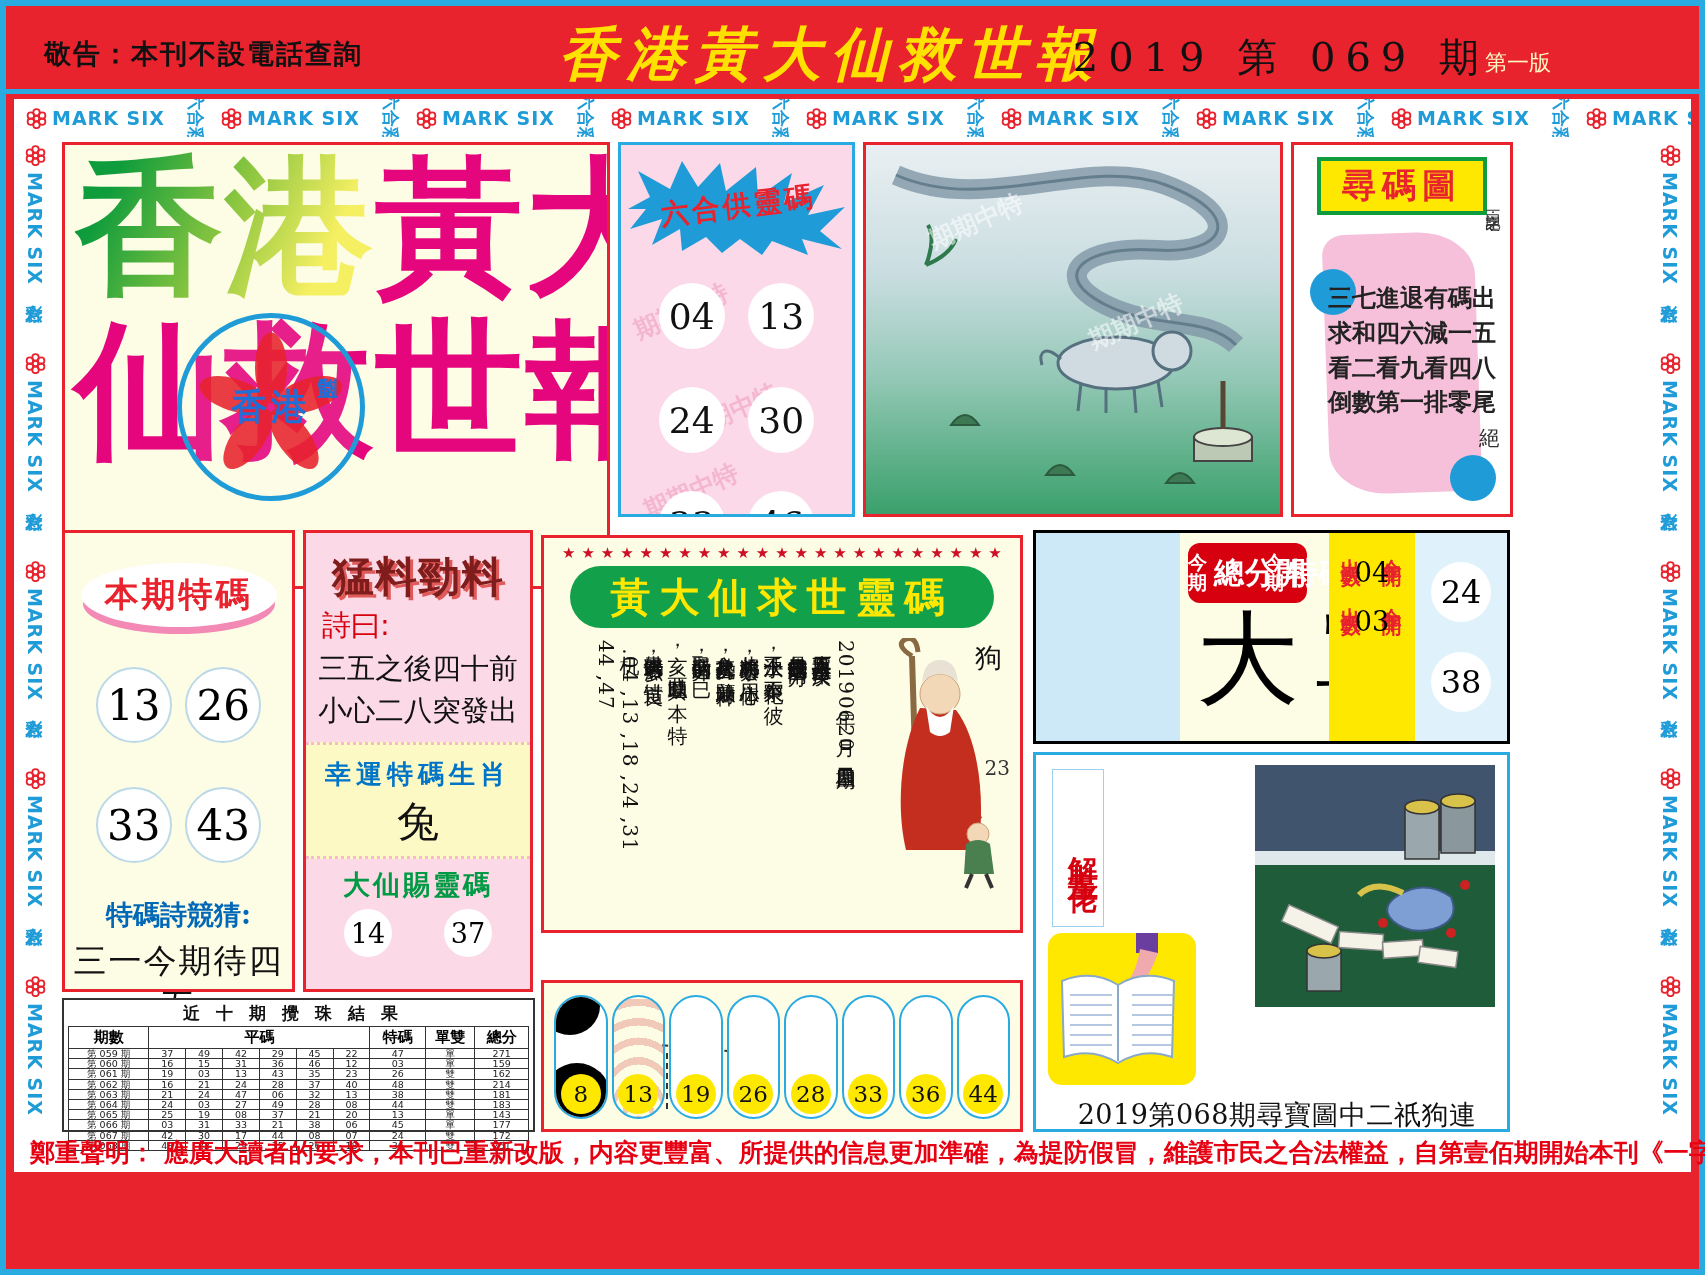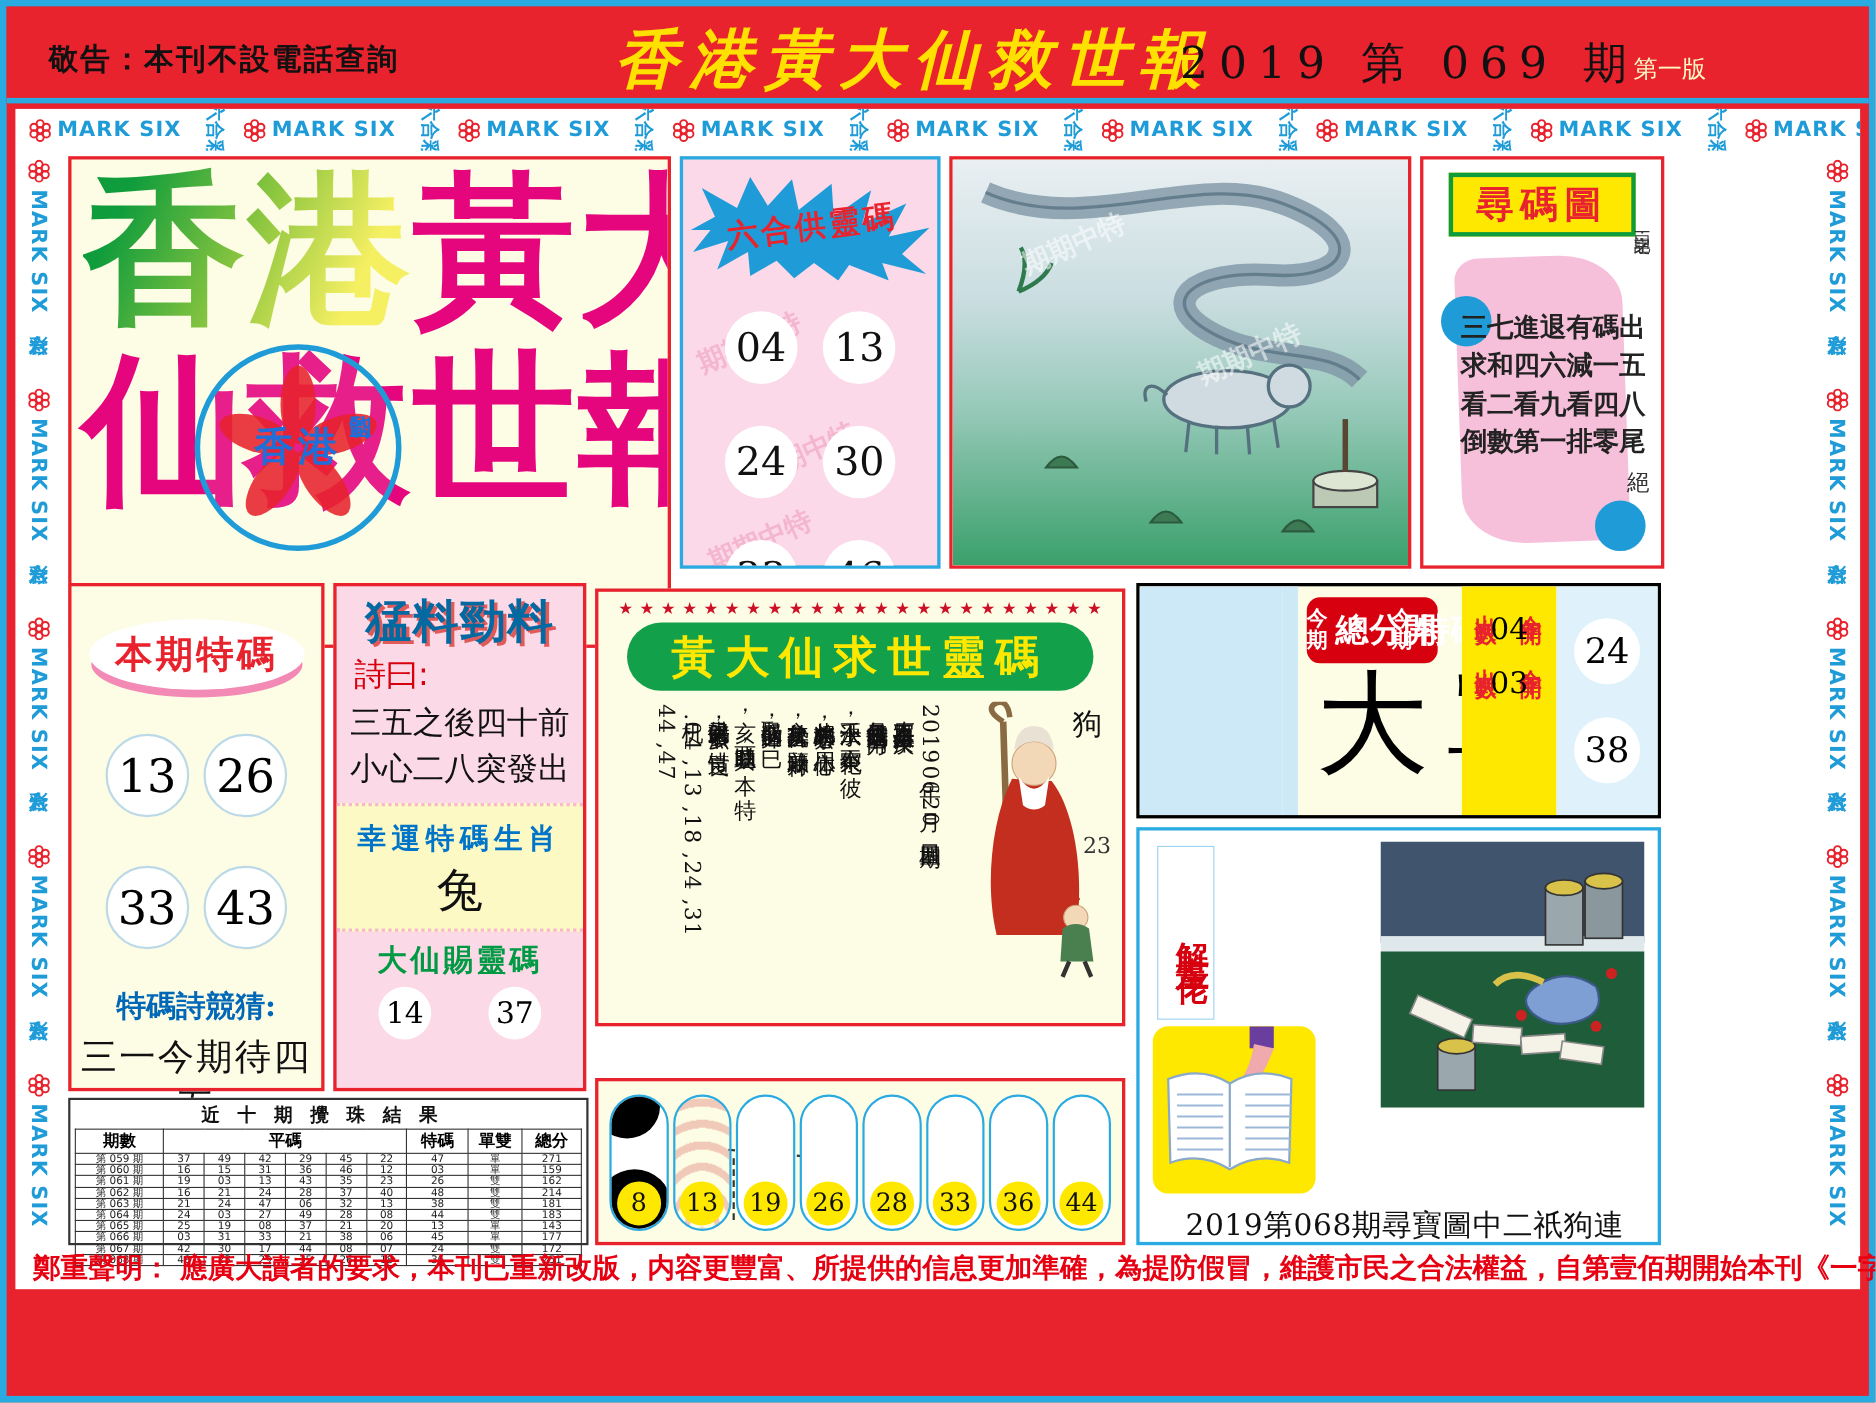--- a/index.html
+++ b/index.html
@@ -85,21 +85,21 @@
           box-shadow:0 9px 0 -2px #f28ab5; display:flex; align-items:center; justify-content:center;
           font-size:34px; font-weight:bold; color:#e8232d; font-family:"DejaVu Serif",serif; letter-spacing:3px; }
   .tema-grid { display:grid; grid-template-columns:repeat(2,1fr); row-gap:44px; padding:40px 24px 0; justify-items:center; }
   .ball-lg { width:76px; height:76px; border-radius:50%; background:#fff; border:2px solid #bcd9e8;
              display:flex; align-items:center; justify-content:center; font-size:42px; font-family:"DejaVu Serif",serif; }
   .tema-poemlabel { margin-top:34px; font-size:27px; font-weight:bold; color:#0068b7; font-family:"DejaVu Serif",serif; }
   .tema-poem { margin-top:6px; font-size:33px; color:#111; font-family:"DejaVu Serif",serif; letter-spacing:2px; }
 
   
   .meng { left:289px; top:431px; width:230px; height:462px; background:#fcd9e6; text-align:center; overflow:hidden; }
-  .meng-title { margin-top:4px; font-size:42px; font-weight:bold; color:#0369a1; letter-spacing:1px;
+  .meng-title { margin-top:16px; font-size:42px; font-weight:bold; color:#7f1d1d; letter-spacing:1px;
                 text-shadow:3px 3px 0 #e05a5a; font-family:"DejaVu Serif",serif; white-space:nowrap; }
   .meng-shi { margin-top:1px; text-align:left; padding-left:16px; font-size:29px; font-weight:normal; color:#d7000f; }
   .meng-line { font-size:28.5px; color:#111; font-family:"DejaVu Serif",serif; margin-top:4px; white-space:nowrap; }
   .meng-lucky { margin-top:12px; background:#fdf9c4; padding:12px 0 6px;
                 border-top:3px dotted #f8b8cf; border-bottom:3px dotted #f8b8cf; }
   .lucky-label { font-size:26px; font-weight:bold; color:#0075c8; letter-spacing:5px; }
   .zodiac { font-size:42px; color:#111; font-family:"DejaVu Serif",serif; margin-top:2px; }
   .grant-label { margin-top:8px; font-size:27px; font-weight:bold; color:#009944; letter-spacing:3px; }
   .grant-row { display:flex; justify-content:center; gap:52px; margin-top:6px; }
   .ball-sm { width:48px; height:48px; border-radius:50%; background:#fff; display:flex; align-items:center;

